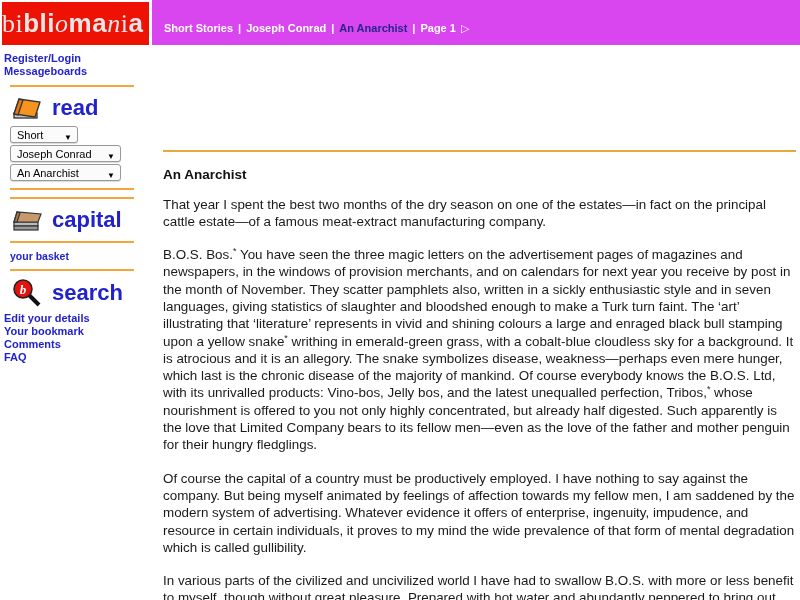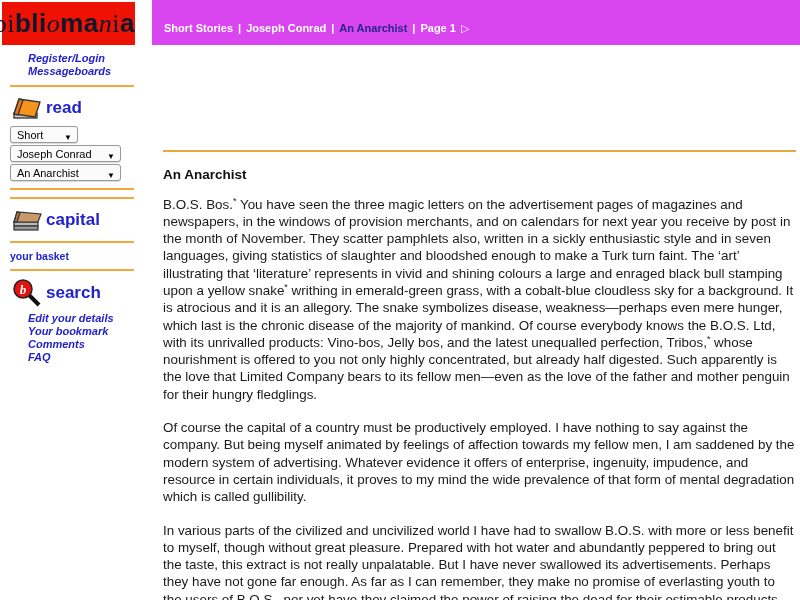--- a/index.html
+++ b/index.html
@@ -1,45 +1,45 @@
 <!DOCTYPE html>
 <html><head>
 <meta charset="utf-8">
 <style>
   * { margin:0; padding:0; box-sizing:border-box; }
   html,body { width:800px; height:600px; overflow:hidden; background:#fff;
               font-family:"Liberation Sans", sans-serif; }
 
   
-  .logo-box { position:absolute; left:2px; top:2px; width:133px; height:43px;
-              background:#EE1205; color:#0f172a; display:flex; align-items:center;
-              justify-content:flex-end; cursor:pointer; }
+  .logo-box { position:absolute; left:2px; top:2px; width:147px; height:43px;
+              background:#EE1205; color:#e5e5e5; display:flex; align-items:center;
+              justify-content:flex-start; cursor:pointer; }
   .logo-text { font-size:26px; line-height:1; white-space:nowrap; letter-spacing:0.5px; }
   .logo-text .seg-light  { font-family:"Liberation Serif", serif; font-weight:400; }
   .logo-text .seg-bold   { font-family:"Liberation Sans", sans-serif; font-weight:700; }
   .logo-text .seg-italic { font-family:"Liberation Serif", serif; font-style:italic; }
 
   .topbar { position:absolute; left:152px; top:0; width:648px; height:45px;
             background:#d946ef; }
   .breadcrumb { position:absolute; left:12px; top:22px; font-size:11px; font-weight:700;
                 color:#fff; white-space:nowrap; }
   .breadcrumb .crumb { color:#fff; cursor:pointer; }
   .breadcrumb .crumb.active { color:#26268C; }
   .breadcrumb .sep { color:#fff; padding:0 5px; }
   .breadcrumb .next-arrow { font-size:11px; font-weight:400; padding-left:5px; }
 
   
   .sidebar { position:absolute; left:0; top:52px; width:150px; }
-  .side-links { margin-left:28px;font-style:italic; }
+  .side-links { margin-left:4px; }
   .side-links .slink { font-size:11px; line-height:13px; color:#2222CC; font-weight:700;
                        cursor:pointer; }
   .sep-line { height:2px; background:#F2A73C; width:124px; margin:7px 0 7px 10px; }
   .section-row { display:flex; align-items:center; margin:4px 0 4px 8px; cursor:pointer; }
   .section-row .icon { width:38px; display:flex; justify-content:center; }
-  .section-row .seclabel { color:#2222CC; font-weight:700; font-size:17px; }
+  .section-row .seclabel { color:#2222CC; font-weight:700; font-size:22px; margin-left:6px; }
   .dds { margin-left:10px; }
   .dd { position:relative; border:1px solid #999; border-radius:3px; background:#fbfbfb;
         height:17px; line-height:15px; font-size:11px; color:#000;
         padding:1px 18px 0 6px; margin-bottom:2px; cursor:pointer;
         box-shadow:0 1px 1px rgba(0,0,0,0.15); }
   .dd-0 { width:68px; }  .dd-1 { width:111px; }  .dd-2 { width:111px; }
   .dd .arr { position:absolute; right:5px; top:3px; font-size:8px; color:#000; }
   .basket { margin:2px 0 0 10px; font-size:10.5px; color:#2222CC; cursor:pointer;font-weight:bold; }
 
   
@@ -119,17 +119,18 @@
       <div class="slink">Your bookmark</div>
       <div class="slink">Comments</div>
       <div class="slink">FAQ</div>
     </div>
 </div>
 
 <div class="main">
   <div class="gold-line"></div>
   <div class="story-title">An Anarchist</div>
   <div class="story" id="story-body">
+      <p>That year I spent the best two months of the dry season on one of the estates—in fact on the principal cattle estate—of a famous meat-extract manufacturing company.</p>
       <p>B.O.S. Bos.<sup>*</sup> You have seen the three magic letters on the advertisement pages of magazines and newspapers, in the windows of provision merchants, and on calendars for next year you receive by post in the month of November. They scatter pamphlets also, written in a sickly enthusiastic style and in seven languages, giving statistics of slaughter and bloodshed enough to make a Turk turn faint. The ‘art’ illustrating that ‘literature’ represents in vivid and shining colours a large and enraged black bull stamping upon a yellow snake<sup>*</sup> writhing in emerald-green grass, with a cobalt-blue cloudless sky for a background. It is atrocious and it is an allegory. The snake symbolizes disease, weakness—perhaps even mere hunger, which last is the chronic disease of the majority of mankind. Of course everybody knows the B.O.S. Ltd, with its unrivalled products: Vino-bos, Jelly bos, and the latest unequalled perfection, Tribos,<sup>*</sup> whose nourishment is offered to you not only highly concentrated, but already half digested. Such apparently is the love that Limited Company bears to its fellow men—even as the love of the father and mother penguin for their hungry fledglings.</p>
       <p>Of course the capital of a country must be productively employed. I have nothing to say against the company. But being myself animated by feelings of affection towards my fellow men, I am saddened by the modern system of advertising. Whatever evidence it offers of enterprise, ingenuity, impudence, and resource in certain individuals, it proves to my mind the wide prevalence of that form of mental degradation which is called gullibility.</p>
       <p>In various parts of the civilized and uncivilized world I have had to swallow B.O.S. with more or less benefit to myself, though without great pleasure. Prepared with hot water and abundantly peppered to bring out the taste, this extract is not really unpalatable. But I have never swallowed its advertisements. Perhaps they have not gone far enough. As far as I can remember, they make no promise of everlasting youth to the users of B.O.S., nor yet have they claimed the power of raising the dead for their estimable products. Why this austere reserve, I wonder! But I don’t think it would have had me even on those terms. Whatever form of mental degradation I may (being</p>
     </div>
 </div>
 
 </body></html>

